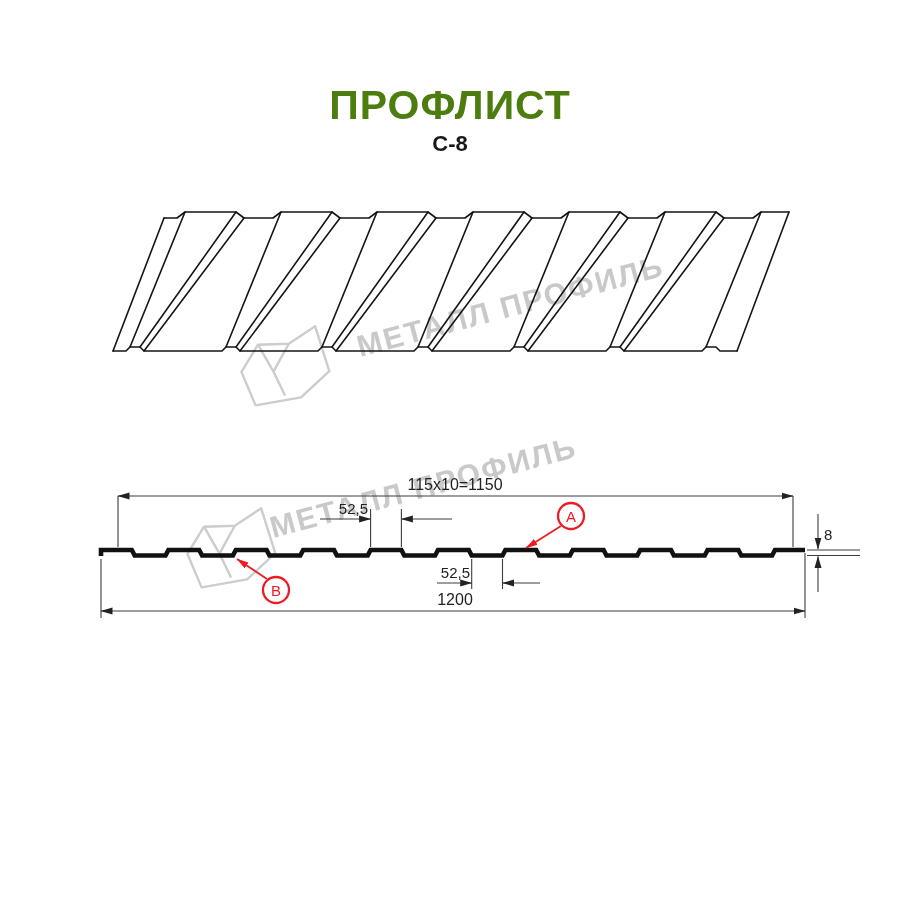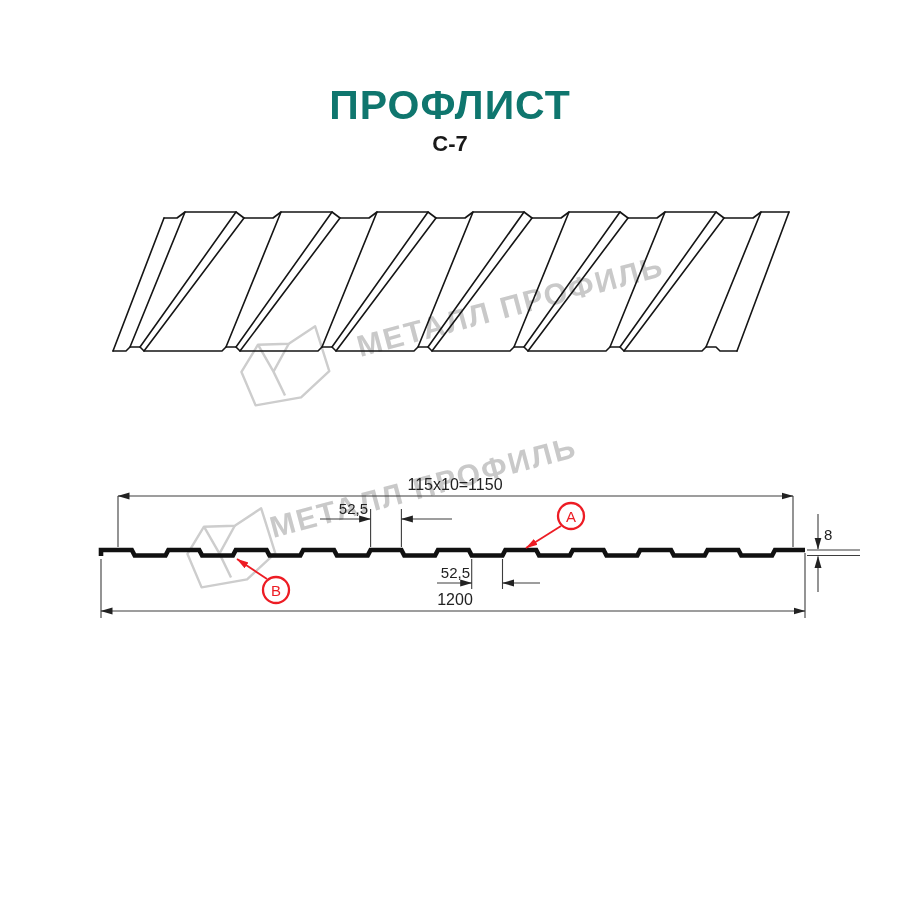--- a/index.html
+++ b/index.html
@@ -1,19 +1,19 @@
 <!DOCTYPE html>
 <html><head>
 <meta charset="utf-8">
 <style>
   html,body{margin:0;padding:0;background:#ffffff;}
   .page{position:relative;width:900px;height:900px;background:#ffffff;overflow:hidden;
         font-family:"Liberation Sans",sans-serif;}
   .title{position:absolute;left:0;top:82px;width:900px;text-align:center;
-         font-size:41px;font-weight:bold;letter-spacing:1px;color:#0f766e;}
+         font-size:41px;font-weight:bold;letter-spacing:1px;color:#4d7c0f;}
   .subtitle{position:absolute;left:0;top:131px;width:900px;text-align:center;
          font-size:22px;font-weight:bold;color:#191919;}
   .footer-note{position:absolute;left:0;top:795px;width:900px;text-align:center;
          font-size:21px;font-weight:bold;letter-spacing:1px;color:#2b2b2b;}
   svg{position:absolute;left:0;top:0;}
   .wm-text{font-family:"Liberation Sans",sans-serif;font-size:30px;font-weight:bold;
            letter-spacing:2px;fill:#c9c9c9;}
   .dim-text{font-family:"Liberation Sans",sans-serif;font-size:16px;fill:#222;}
   .dim-text-sm{font-family:"Liberation Sans",sans-serif;font-size:15px;fill:#222;}
   .red-label{font-family:"Liberation Sans",sans-serif;font-size:15px;fill:#ed1c24;}
@@ -22,21 +22,21 @@
   .profile-line{stroke:#111;stroke-width:4.6;fill:none;stroke-linejoin:miter;}
   .red-line{stroke:#ed1c24;stroke-width:1.8;fill:none;}
   .logo-path{stroke:#cdcdcd;stroke-width:2.4;fill:none;stroke-linejoin:round;}
 </style>
 </head>
 <body>
 
 <div class="page">
 
   <div class="title">ПРОФЛИСТ</div>
-  <div class="subtitle">С-7</div>
+  <div class="subtitle">С-8</div>
 
   <svg width="900" height="900" viewBox="0 0 900 900">
     <defs>
       <marker id="arr" markerWidth="13" markerHeight="9" refX="11.5" refY="4.5" orient="auto" markerUnits="userSpaceOnUse">
         <path d="M12,4.5 L0,1 L0,8 Z" fill="#222"></path>
       </marker>
       <marker id="arrR" markerWidth="13" markerHeight="9" refX="11.5" refY="4.5" orient="auto" markerUnits="userSpaceOnUse">
         <path d="M12,4.5 L0,1 L0,8 Z" fill="#ed1c24"></path>
       </marker>
     </defs>

